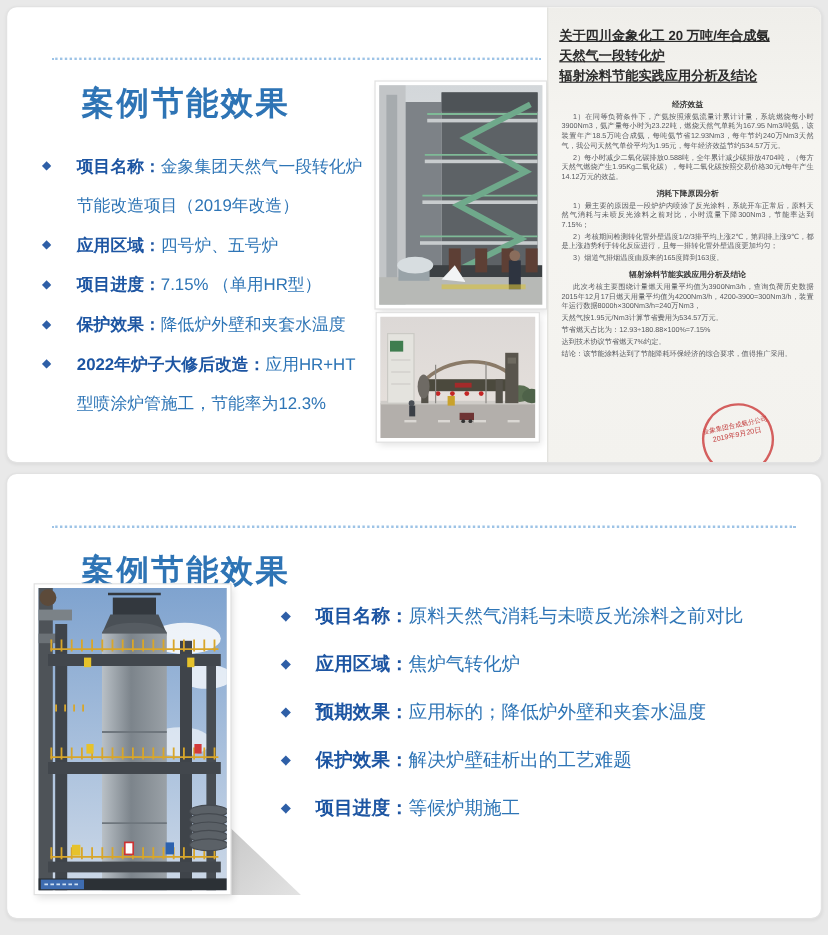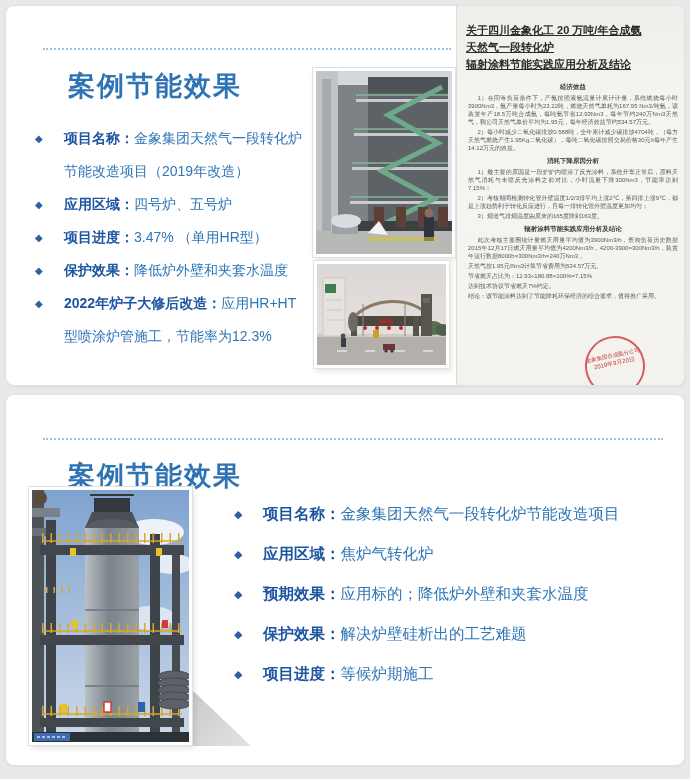--- a/index.html
+++ b/index.html
@@ -98,21 +98,21 @@
     <li>
       <span class="diamond">◆</span>
       <span class="bl">项目名称：</span><span class="bv">金象集团天然气一段转化炉节能改造项目（2019年改造）</span>
     </li>
     <li>
       <span class="diamond">◆</span>
       <span class="bl">应用区域：</span><span class="bv">四号炉、五号炉</span>
     </li>
     <li>
       <span class="diamond">◆</span>
-      <span class="bl">项目进度：</span><span class="bv">3.47% （单用HR型）</span>
+      <span class="bl">项目进度：</span><span class="bv">7.15% （单用HR型）</span>
     </li>
     <li>
       <span class="diamond">◆</span>
       <span class="bl">保护效果：</span><span class="bv">降低炉外壁和夹套水温度</span>
     </li>
     <li>
       <span class="diamond">◆</span>
       <span class="bl">2022年炉子大修后改造：</span><span class="bv">应用HR+HT型喷涂炉管施工，节能率为12.3%</span>
     </li>
   </ul>
@@ -287,21 +287,21 @@
       </g>
       <rect x="0" y="242" width="157" height="10" fill="#2c3136"></rect>
       <rect x="2" y="243" width="36" height="8" fill="#3e6cb0"></rect>
       <line x1="5" y1="247" x2="34" y2="247" stroke="#cfe0f2" stroke-width="1.5" stroke-dasharray="3,2"></line>
     </svg>
   </div>
 
   <ul class="bullets">
     <li>
       <span class="diamond">◆</span>
-      <span class="bl">项目名称：</span><span class="bv">金象集团天然气一段转化炉节能改造项目</span>
+      <span class="bl">项目名称：</span><span class="bv">原料天然气消耗与未喷反光涂料之前对比</span>
     </li>
     <li>
       <span class="diamond">◆</span>
       <span class="bl">应用区域：</span><span class="bv">焦炉气转化炉</span>
     </li>
     <li>
       <span class="diamond">◆</span>
       <span class="bl">预期效果：</span><span class="bv">应用标的；降低炉外壁和夹套水温度</span>
     </li>
     <li>

